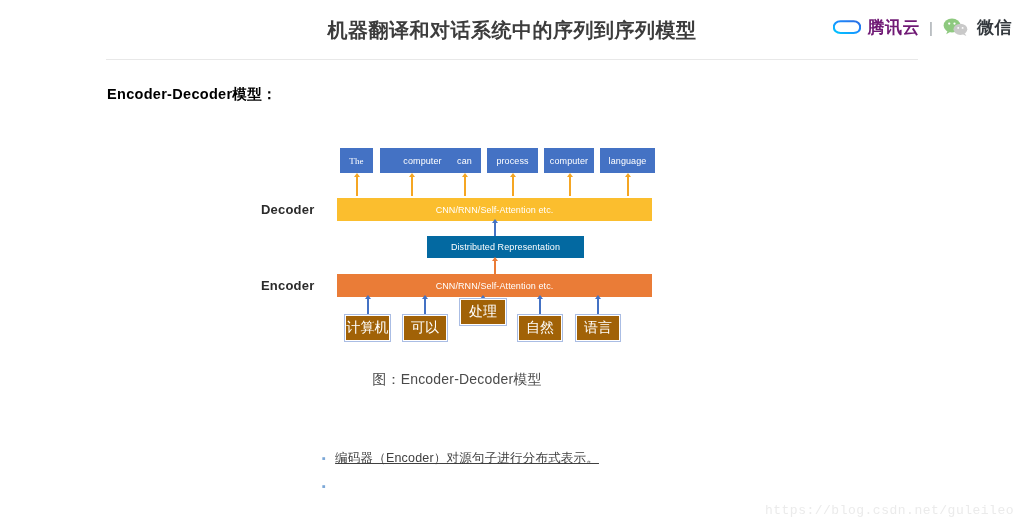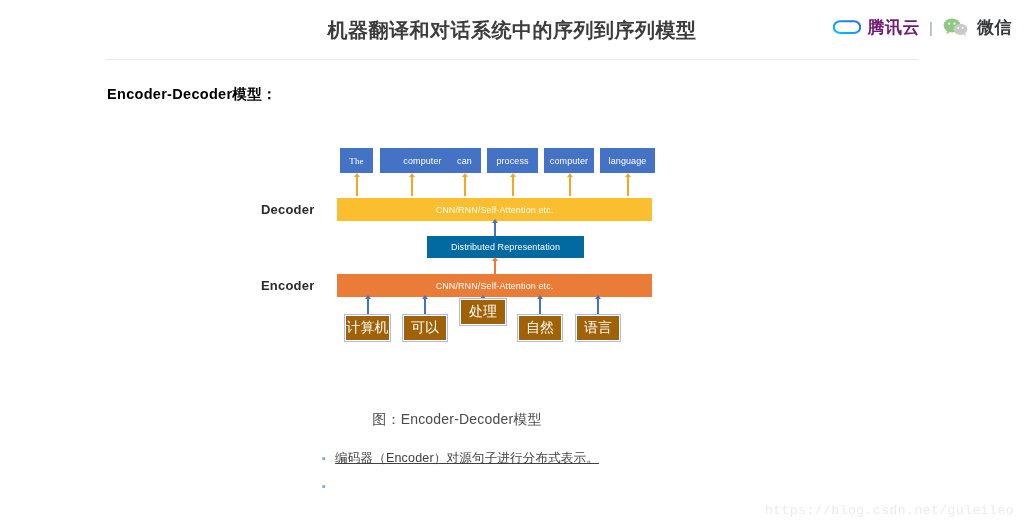--- a/index.html
+++ b/index.html
@@ -172,21 +172,20 @@
 
   
   .caption {
     position: absolute;
     left: 0; top: 371px;
     width: 1024px;
     text-align: center;
     font-size: 14px;
     color: #4a4a4a;
     letter-spacing: 0.2px;
-    margin-top: 40px;
   }
   .caption span { position: relative; left: -55px; }
 
   
   .bullets {
     position: absolute;
     left: 322px;
     top: 450px;
     width: 560px;
   }

